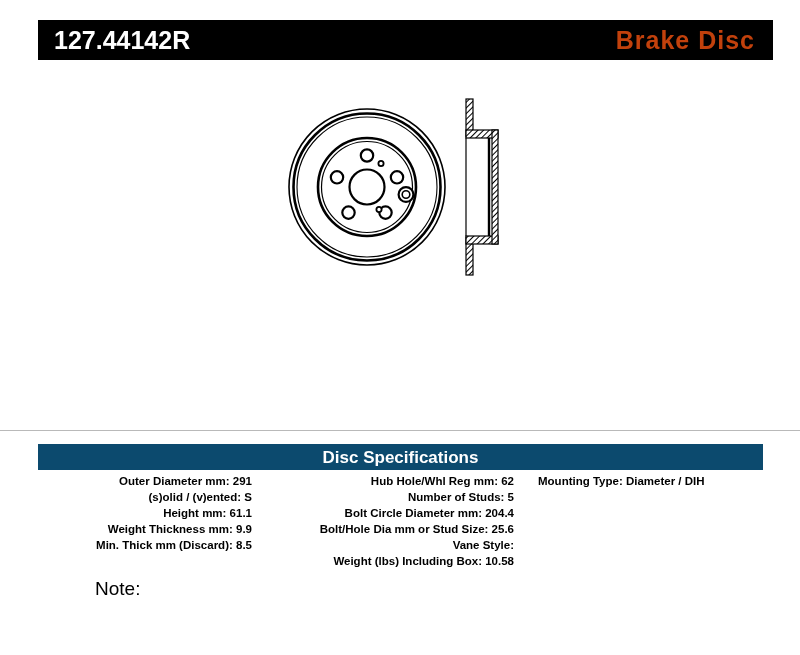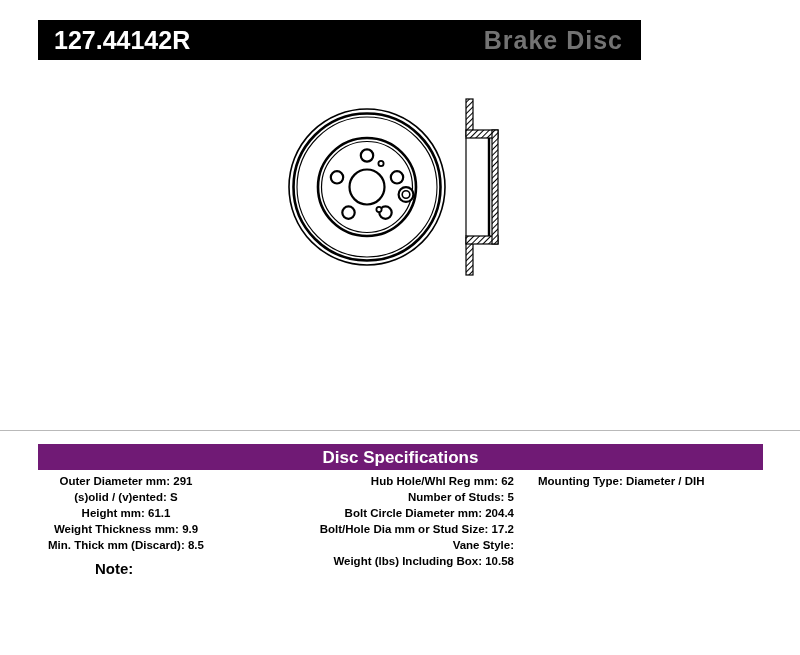--- a/index.html
+++ b/index.html
@@ -14,38 +14,38 @@
     font-family: "Liberation Sans", sans-serif;
     color: #000000;
     overflow: hidden;
   }
 
   
   .header-bar {
     position: absolute;
     left: 38px;
     top: 20px;
-    width: 603px;
+    width: 735px;
     height: 40px;
     background: #000000;
     display: flex;
     align-items: center;
     justify-content: space-between;
     box-sizing: border-box;
     padding: 0 18px 0 16px;
   }
   .header-part {
     color: #ffffff;
     font-size: 25px;
     font-weight: bold;
     letter-spacing: 0px;
     line-height: 1;
   }
   .header-title {
-    color: #737373;
+    color: #c2410c;
     font-size: 25px;
     font-weight: bold;
     letter-spacing: 1px;
     line-height: 1;
     margin-left: 36px;
   }
 
   
   .drawing-area {
     position: absolute;
@@ -65,21 +65,21 @@
     background: #b9b9b9;
   }
 
   
   .spec-banner {
     position: absolute;
     left: 38px;
     top: 444px;
     width: 725px;
     height: 26px;
-    background: #701a75;
+    background: #0c4a6e;
     display: flex;
     align-items: center;
     justify-content: center;
   }
   .spec-banner-label {
     color: #ffffff;
     font-size: 17px;
     font-weight: bold;
     line-height: 1;
   }
@@ -92,21 +92,21 @@
     width: 800px;
     display: flex;
     align-items: flex-start;
   }
   .spec-col {
     box-sizing: border-box;
   }
   .col-left {
     width: 260px;
     padding-right: 8px;
-    text-align: center;
+    text-align: right;
   }
   .col-center {
     width: 260px;
     padding-right: 6px;
     text-align: right;
   }
   .col-right {
     width: 280px;
     padding-left: 18px;
     text-align: left;
@@ -118,23 +118,23 @@
     white-space: nowrap;
   }
   .spec-value {
     font-weight: bold;
   }
 
   
   .note-block {
     position: absolute;
     left: 95px;
-    top: 561px;
-    font-size: 15px;
-    font-weight: bold;
+    top: 579px;
+    font-size: 19px;
+    font-weight: normal;
     line-height: 1;
   }
 </style>
 </head>
 <body>
 
 <div class="header-bar">
   <div class="header-part">127.44142R</div>
   <div class="header-title">Brake Disc</div>
 </div>
@@ -236,21 +236,21 @@
     <div class="spec-row">
       <span>Number of Studs:</span>
       <span class="spec-value">5</span>
     </div>
     <div class="spec-row">
       <span>Bolt Circle Diameter mm:</span>
       <span class="spec-value">204.4</span>
     </div>
     <div class="spec-row">
       <span>Bolt/Hole Dia mm or Stud Size:</span>
-      <span class="spec-value">17.2</span>
+      <span class="spec-value">25.6</span>
     </div>
     <div class="spec-row">
       <span>Vane Style:</span>
       <span class="spec-value"></span>
     </div>
     <div class="spec-row">
       <span>Weight (lbs) Including Box:</span>
       <span class="spec-value">10.58</span>
     </div>
   </div>

